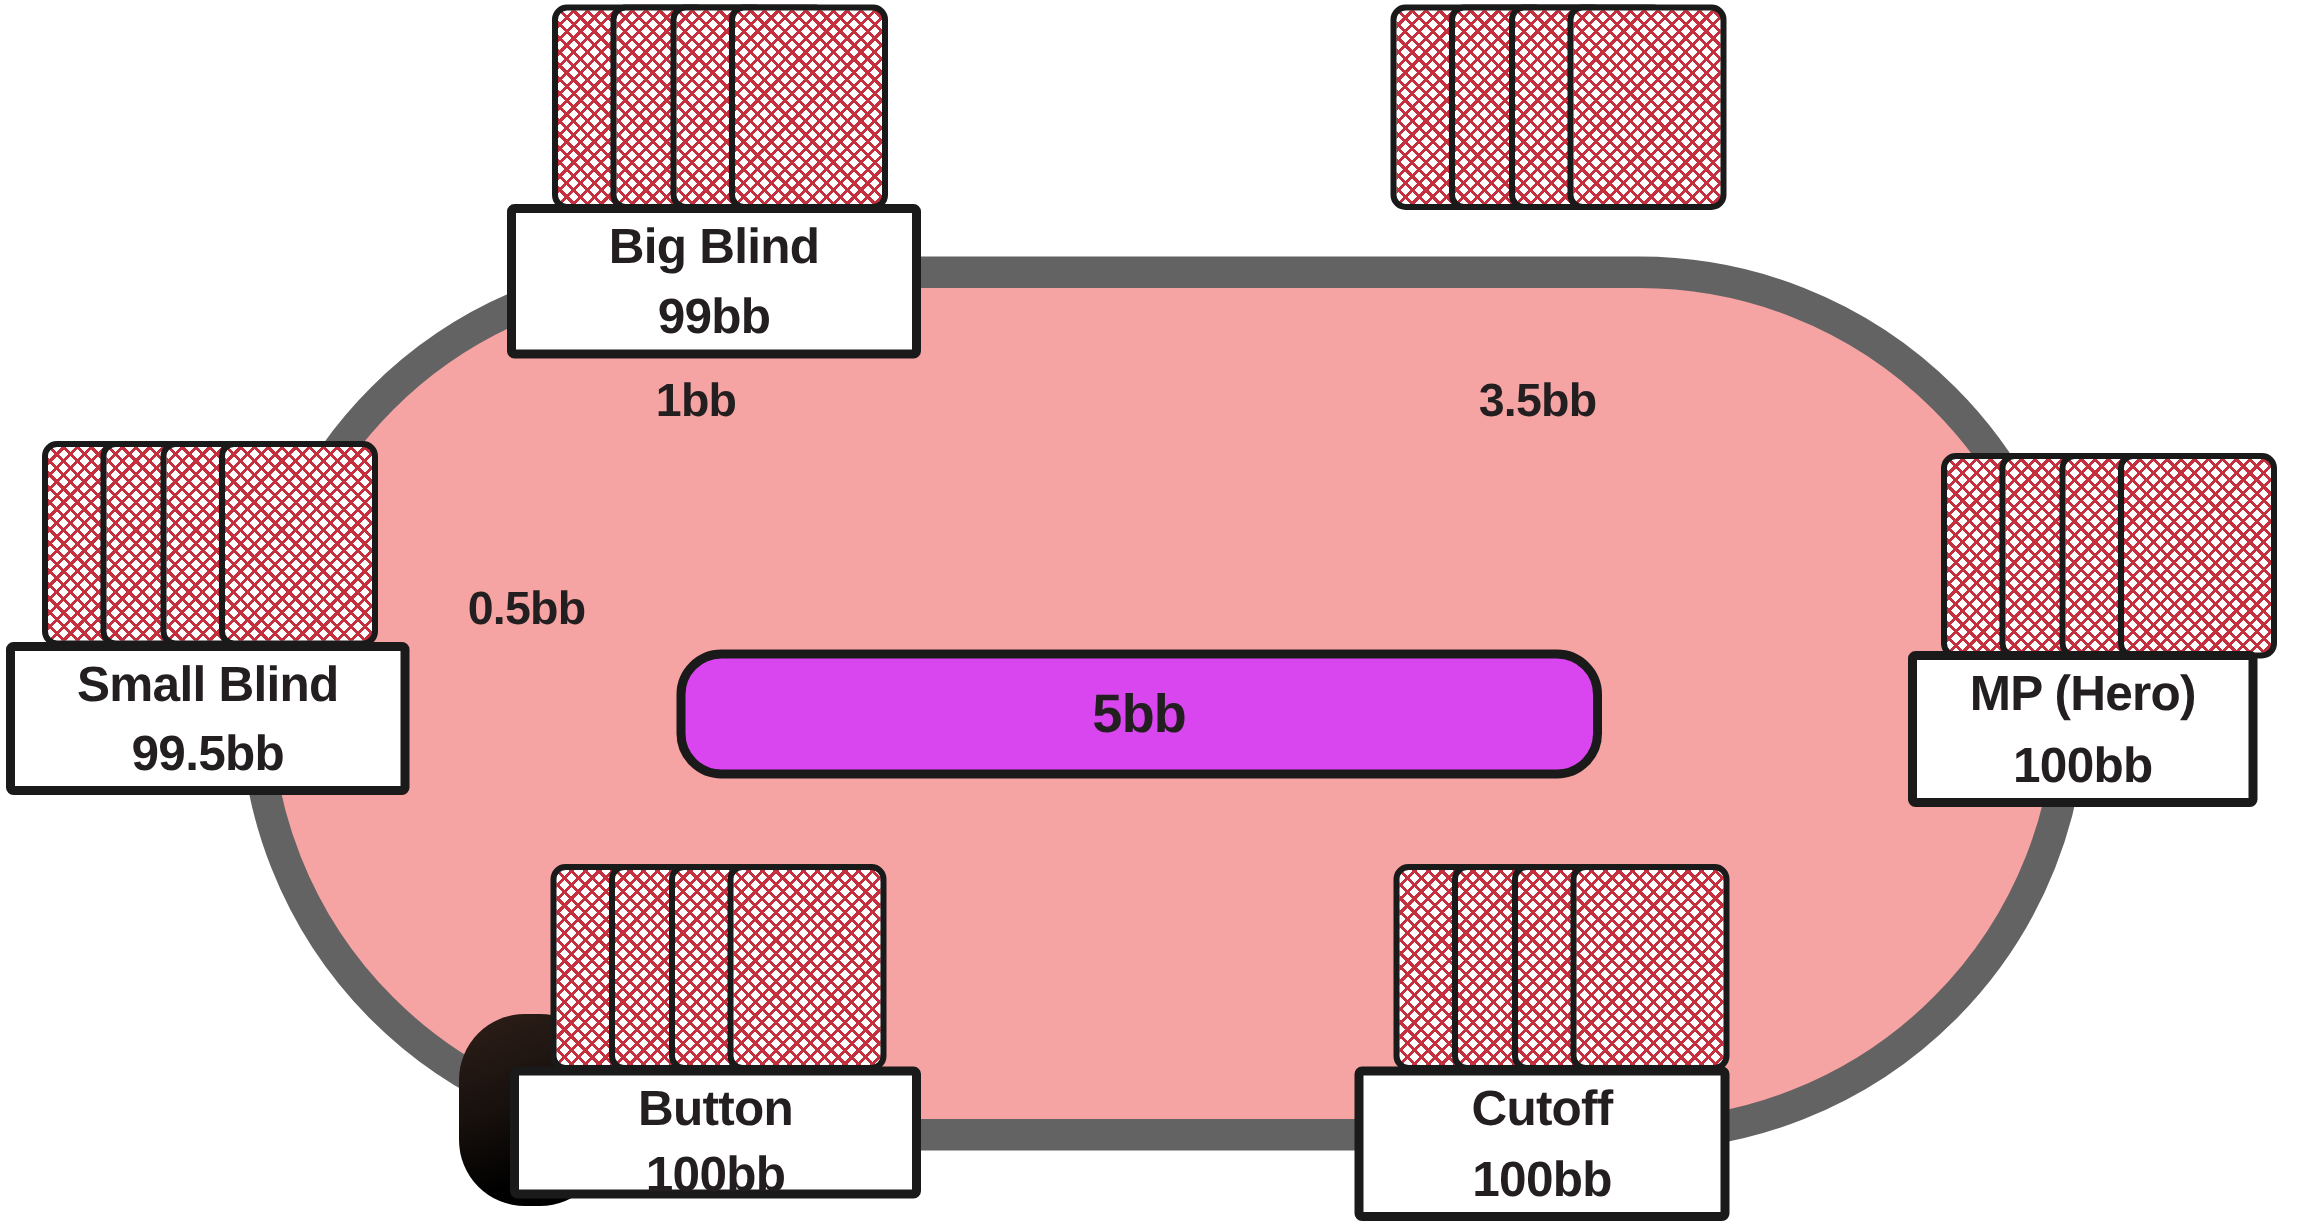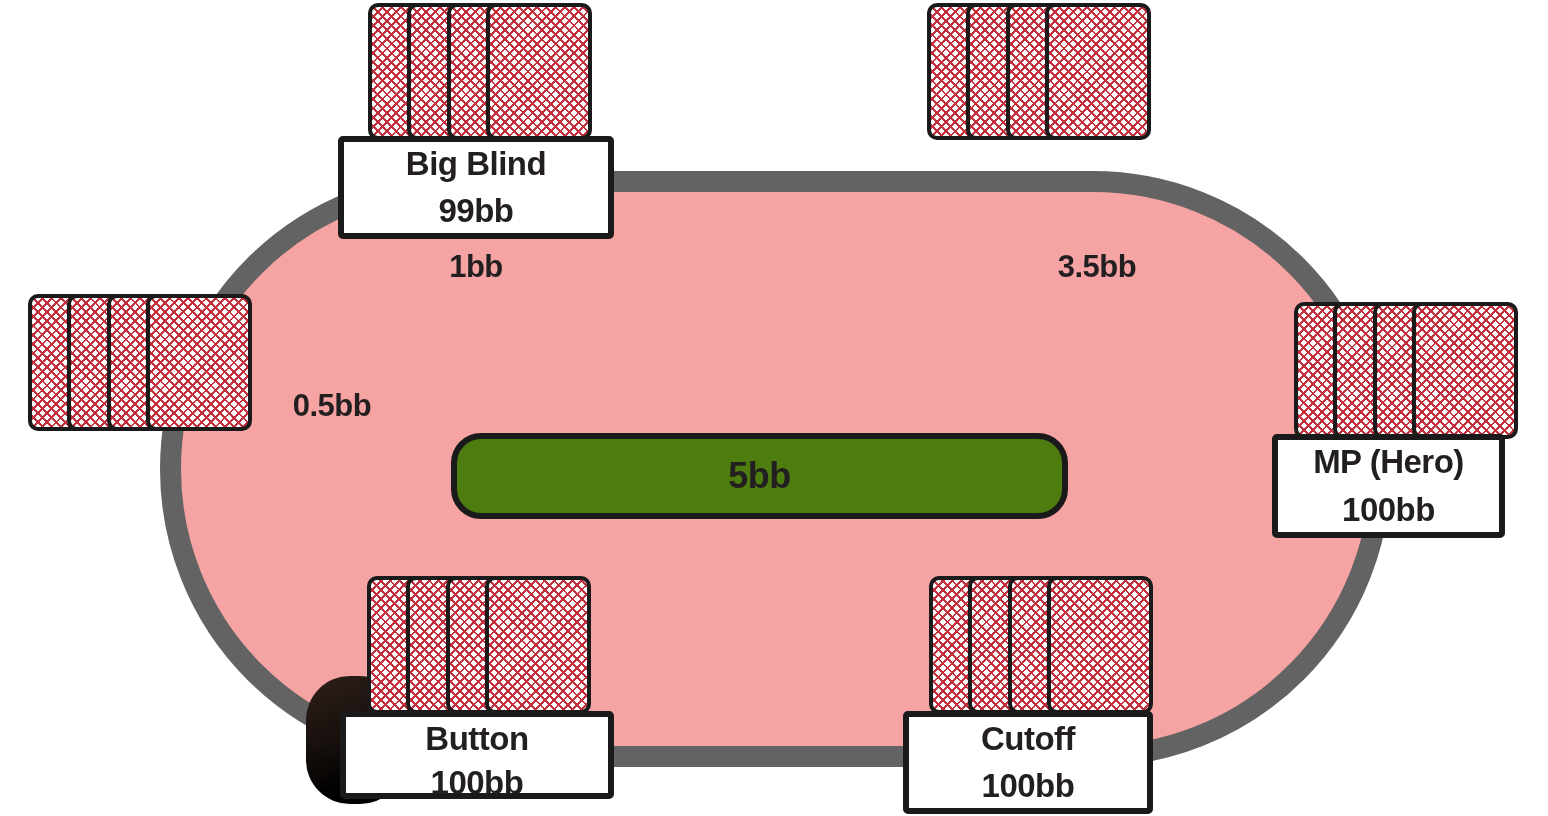--- a/index.html
+++ b/index.html
@@ -32,21 +32,21 @@
     text-align:center;font-size:33px;line-height:44px;letter-spacing:-0.5px;
   }
   
   .bet{
     position:absolute;z-index:4;text-align:center;
     font-size:31px;line-height:36px;letter-spacing:-0.5px;
   }
   
   .pot{
     position:absolute;left:451px;top:433px;width:617px;height:86px;z-index:3;
-    box-sizing:border-box;background:#4d7c0f;border:6px solid #1a1a1a;border-radius:30px;
+    box-sizing:border-box;background:#d946ef;border:6px solid #1a1a1a;border-radius:30px;
     display:flex;align-items:center;justify-content:center;
     font-size:36px;letter-spacing:-0.5px;
   }
   
   .dealer-btn{
     position:absolute;left:306px;top:676px;width:98px;height:128px;z-index:2;
     border-radius:44px;
     background:linear-gradient(160deg,#2e1f19 0%,#17100d 45%,#000 78%);
   }
 </style>
@@ -62,37 +62,41 @@
   <div class="cards" style="left:368px;top:3px;width:224px;height:137px">
     <div class="card c1"></div>
     <div class="card c2"></div>
     <div class="card c3"></div>
     <div class="card c4"></div>
   </div>
   <div class="seat-label" style="left:338px;top:136px;width:276px;height:103px">
     <div>Big Blind</div>
     <div>99bb</div>
   </div>
-  <div class="bet" style="left:416px;top:249px;width:120px">1bb</div>
+  <div class="bet" style="left:404px;top:249px;width:120px">1bb</div>
 
   <div class="cards" style="left:927px;top:3px;width:224px;height:137px">
     <div class="card c1"></div>
     <div class="card c2"></div>
     <div class="card c3"></div>
     <div class="card c4"></div>
   </div>
-  <div class="bet" style="left:1037px;top:249px;width:120px">3.5bb</div>
+  <div class="bet" style="left:965px;top:249px;width:120px">3.5bb</div>
 
   <div class="cards" style="left:28px;top:294px;width:231px;height:137px">
     <div class="card c1"></div>
     <div class="card c2"></div>
     <div class="card c3"></div>
     <div class="card c4"></div>
   </div>
-  <div class="bet" style="left:272px;top:388px;width:120px">0.5bb</div>
+  <div class="seat-label" style="left:4px;top:428px;width:269px;height:102px">
+    <div>Small Blind</div>
+    <div>99.5bb</div>
+  </div>
+  <div class="bet" style="left:291px;top:388px;width:120px">0.5bb</div>
 
   <div class="cards" style="left:1294px;top:302px;width:226px;height:137px">
     <div class="card c1"></div>
     <div class="card c2"></div>
     <div class="card c3"></div>
     <div class="card c4"></div>
   </div>
   <div class="seat-label" style="left:1272px;top:434px;width:233px;height:104px">
     <div>MP (Hero)</div>
     <div>100bb</div>

